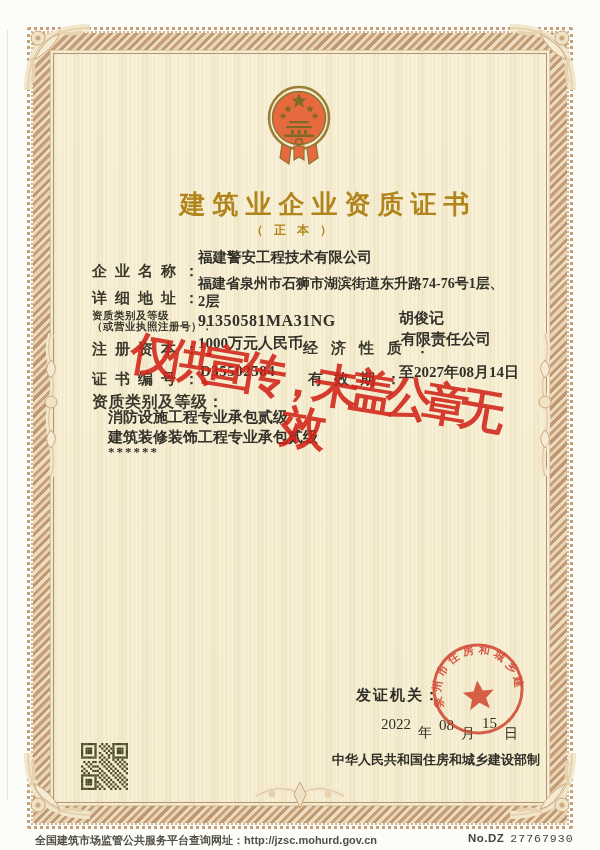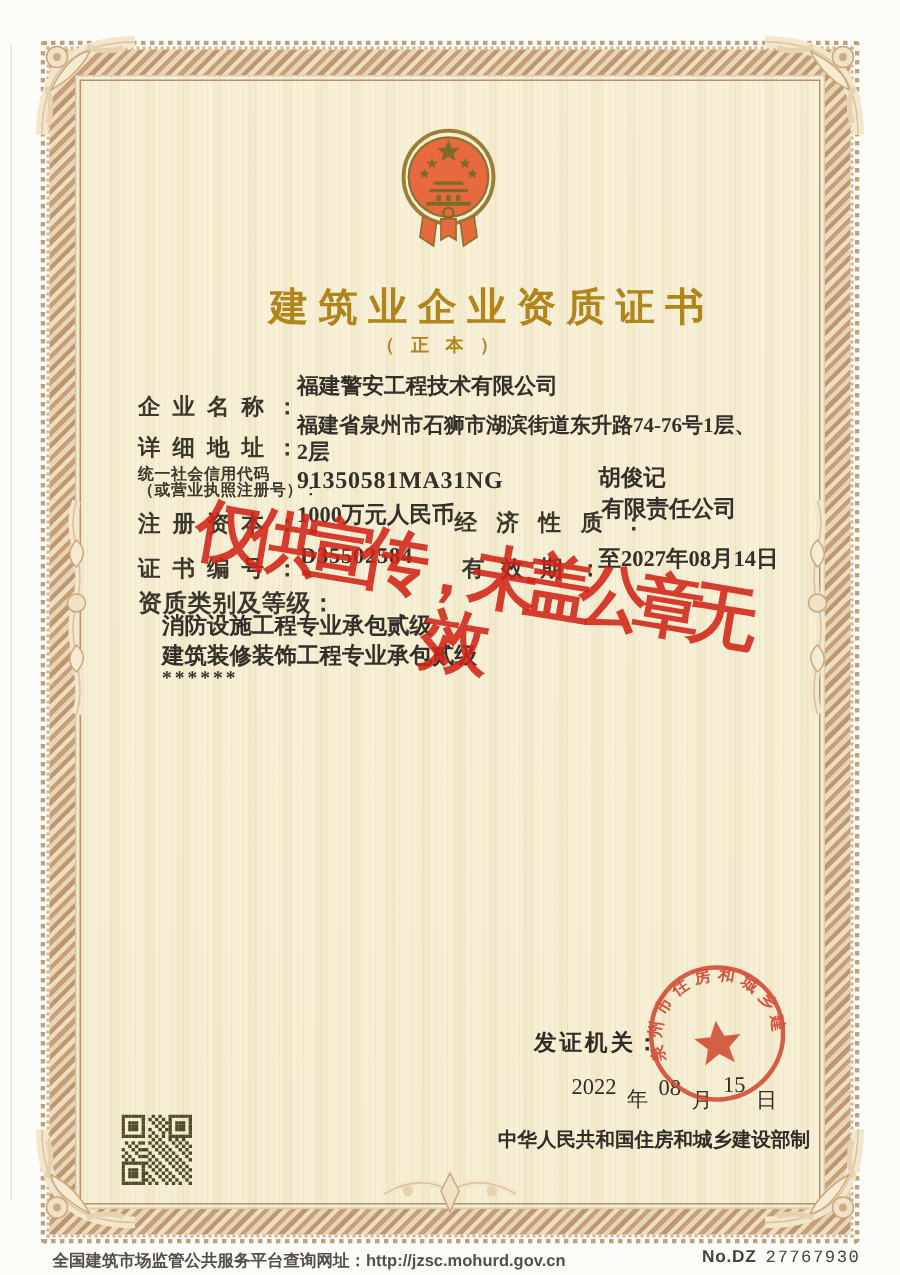--- a/index.html
+++ b/index.html
@@ -143,21 +143,21 @@
   <div class="abs title gold">建筑业企业资质证书</div>
   <div class="abs subtitle gold">（ 正 本 ）</div>
 
   <div class="abs lbl ls8" style="left:92px;top:262px;">企业名称：</div>
   <div class="abs val" style="left:198px;top:248px;">福建警安工程技术有限公司</div>
 
   <div class="abs lbl ls8" style="left:92px;top:289px;">详细地址：</div>
   <div class="abs val" style="left:198px;top:275px;font-size:14px;">福建省泉州市石狮市湖滨街道东升路74-76号1层、</div>
   <div class="abs val" style="left:198px;top:292px;">2层</div>
 
-  <div class="abs code-lbl" style="left:92px;top:309px;">统一社会信用代码</div>
+  <div class="abs code-lbl" style="left:92px;top:309px;">资质类别及等级</div>
   <div class="abs code-lbl" style="left:92px;top:320px;">（或营业执照注册号）：</div>
   <div class="abs val" style="left:198px;top:312px;font-size:16px;letter-spacing:.5px;">91350581MA31NG</div>
 
   <div class="abs val" style="left:399px;top:309px;font-size:15px;">胡俊记</div>
   <div class="abs val" style="left:401px;top:330px;font-size:15px;">有限责任公司</div>
 
   <div class="abs lbl ls8" style="left:92px;top:340px;">注册资本：</div>
   <div class="abs val" style="left:198px;top:334px;font-size:15px;">1000万元人民币</div>
   <div class="abs lbl ls13" style="left:303px;top:339px;">经济性质：</div>
 

